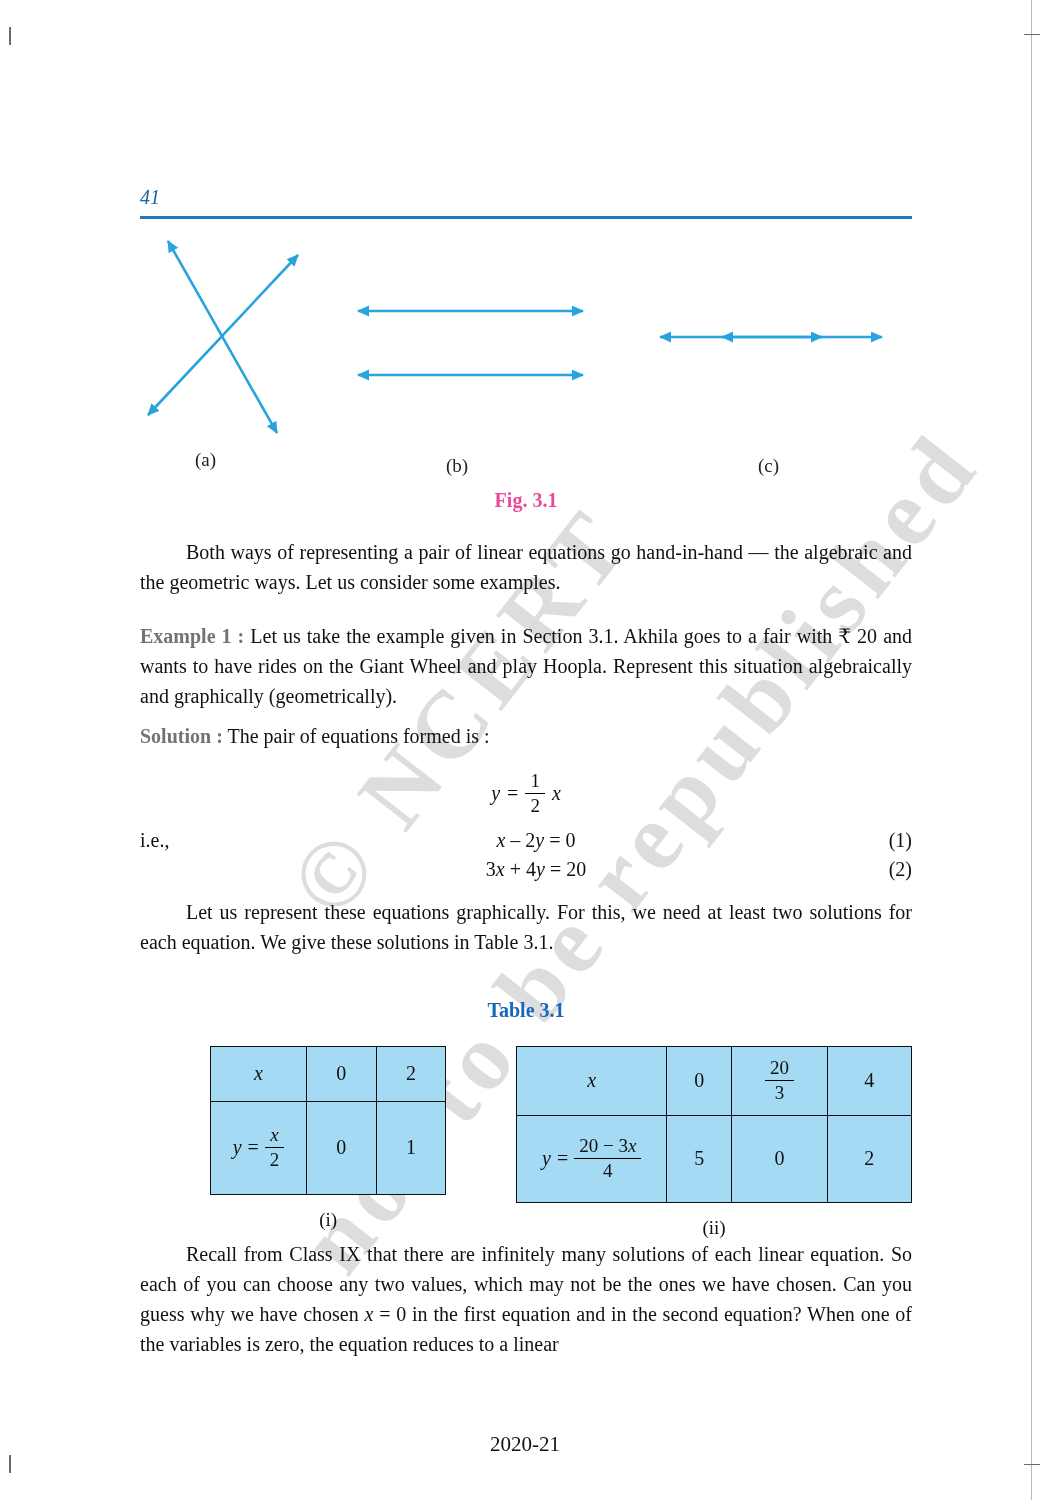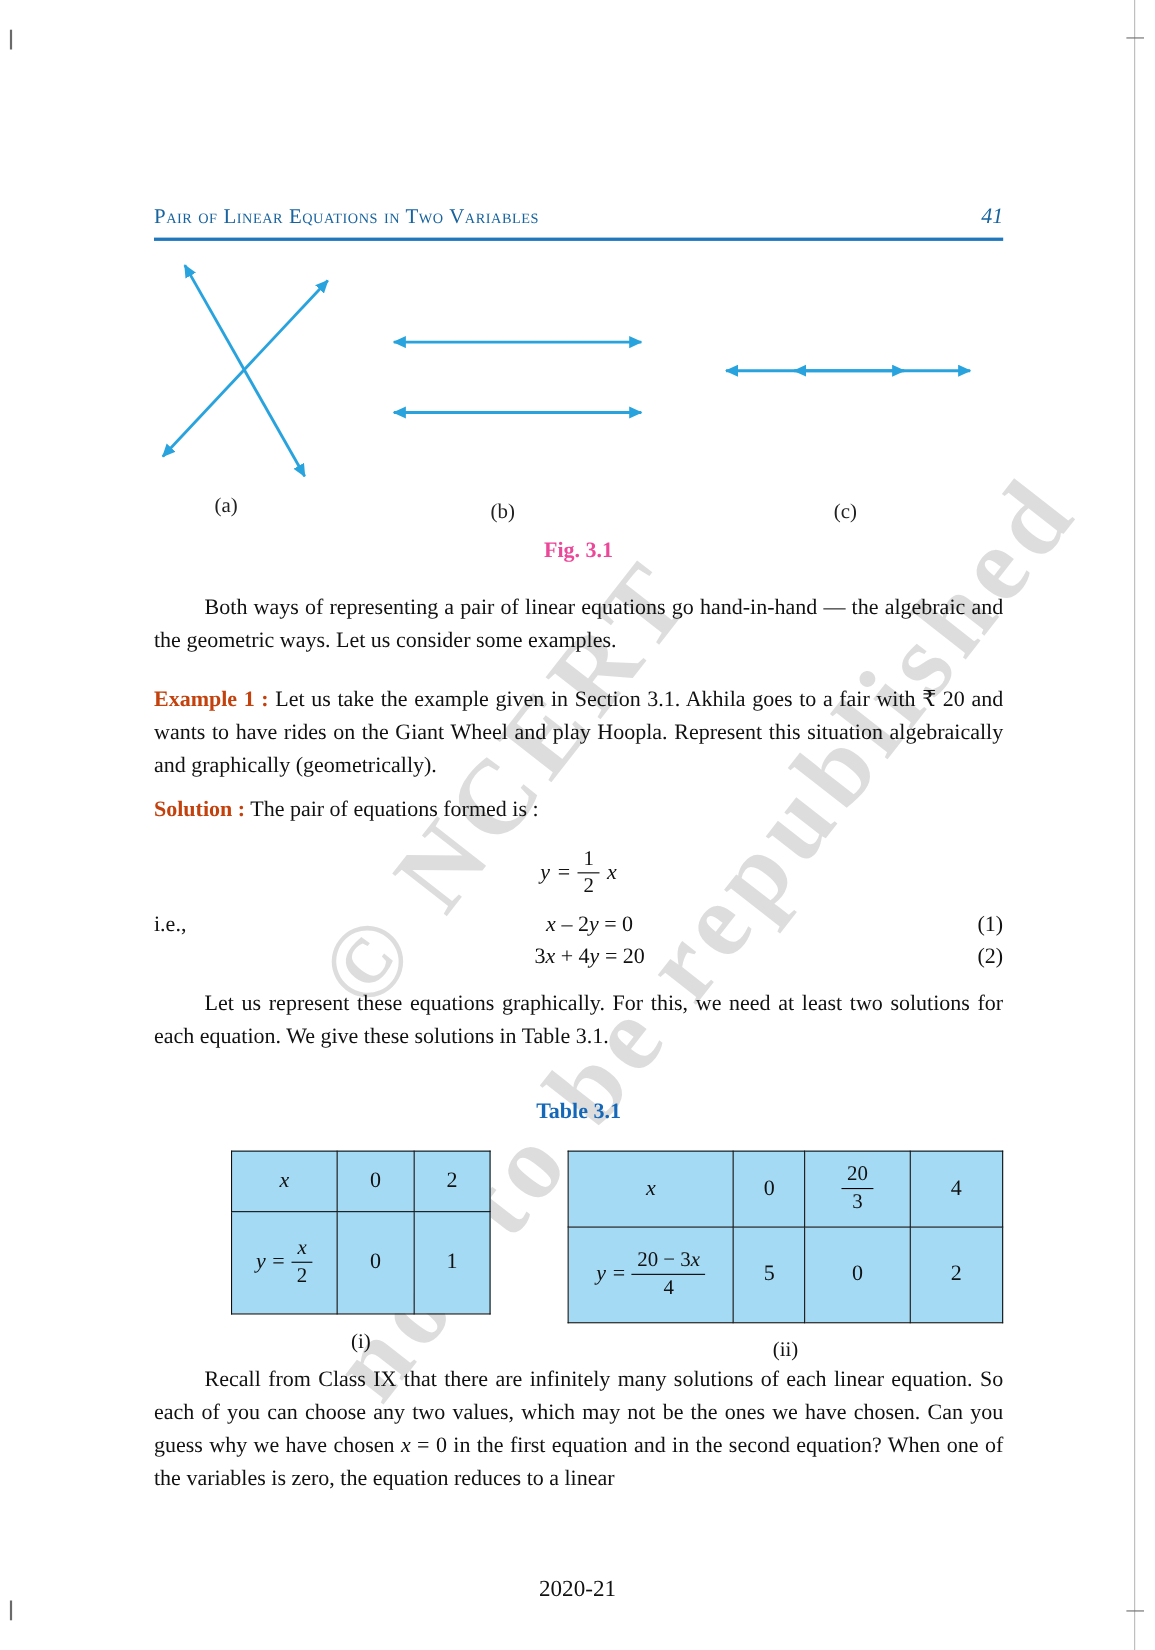--- a/index.html
+++ b/index.html
@@ -43,21 +43,21 @@
   .fig-label-c { left:618px; top:222px; }
   .fig-caption { text-align:center; color:#ec4899; font-weight:bold; font-size:20px; margin-top:4px; }
   
   p { font-size:20px; line-height:30px; text-align:justify; margin:0; }
   .indent { text-indent:46px; }
   .p-intro { margin-top:25px; }
   .p-example { margin-top:24px; }
   .p-solution { margin-top:10px; }
   .p-graphical { margin-top:16px; }
   .p-recall { }
-  .label-blue { color:#c2410c; font-weight:bold; }
+  .label-blue { color:#737373; font-weight:bold; }
   .it { font-style:italic; }
   
   .eq-center { display:flex; justify-content:center; align-items:center; gap:7px; margin-top:14px; font-size:20px; height:58px; }
   .frac { display:inline-block; text-align:center; vertical-align:middle; font-size:19px; line-height:1.15; }
   .frac .num { display:block; border-bottom:1.6px solid #000; padding:0 5px 1px 5px; }
   .frac .den { display:block; padding:1px 5px 0 5px; }
   .eq-row { display:grid; grid-template-columns:90px 1fr 70px; align-items:center; font-size:20px; margin-top:6px; }
   .eq-row .eq-left { text-align:left; }
   .eq-row .eq-mid { text-align:center; }
   .eq-row .eq-num { text-align:right; }
@@ -92,21 +92,20 @@
   <div class="tick tick-br"></div>
 
   <div class="watermark">
     <div class="wm-line1">© NCERT</div>
     <div class="wm-line2">not to be republished</div>
   </div>
 
   <div class="column">
 
     <div class="page-header">
-      <span class="header-title">Pair of Linear Equations in Two Variables</span>
       <span class="header-pageno">41</span>
     </div>
     <div class="header-rule"></div>
 
     <div class="figure-area">
       <svg class="svg-a" width="175" height="210" viewBox="0 0 175 210">
         <defs>
           <marker id="ma" markerWidth="13" markerHeight="12" refX="11" refY="5.5" orient="auto-start-reverse" markerUnits="userSpaceOnUse">
             <path d="M0,0 L12,5.5 L0,11 Z" fill="#29a3dd"></path>
           </marker>

